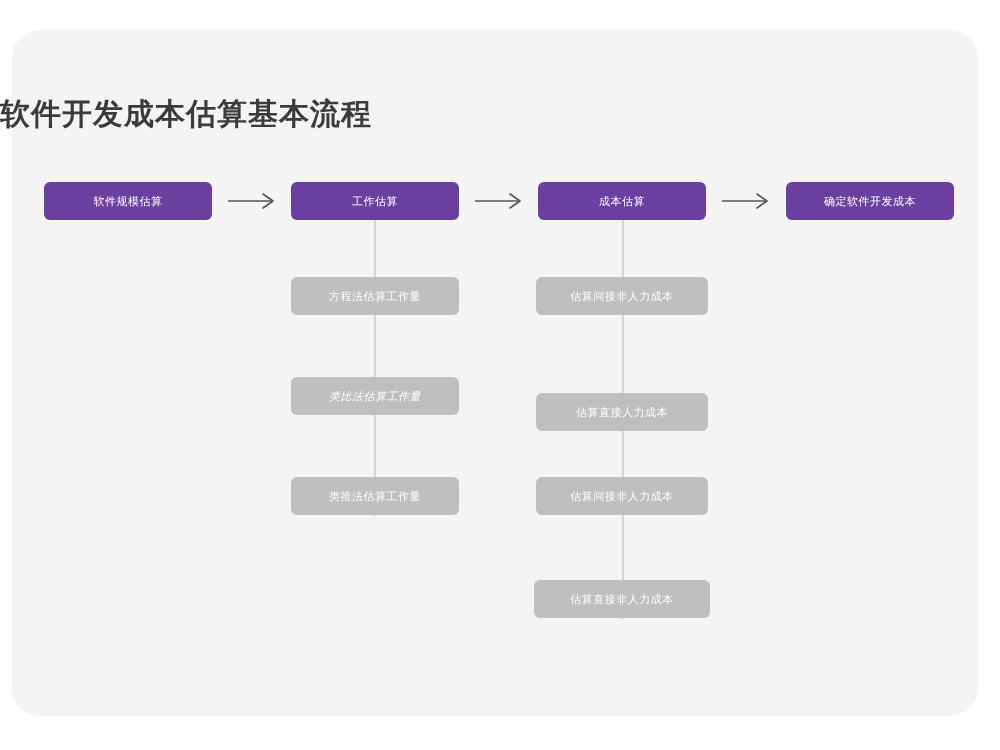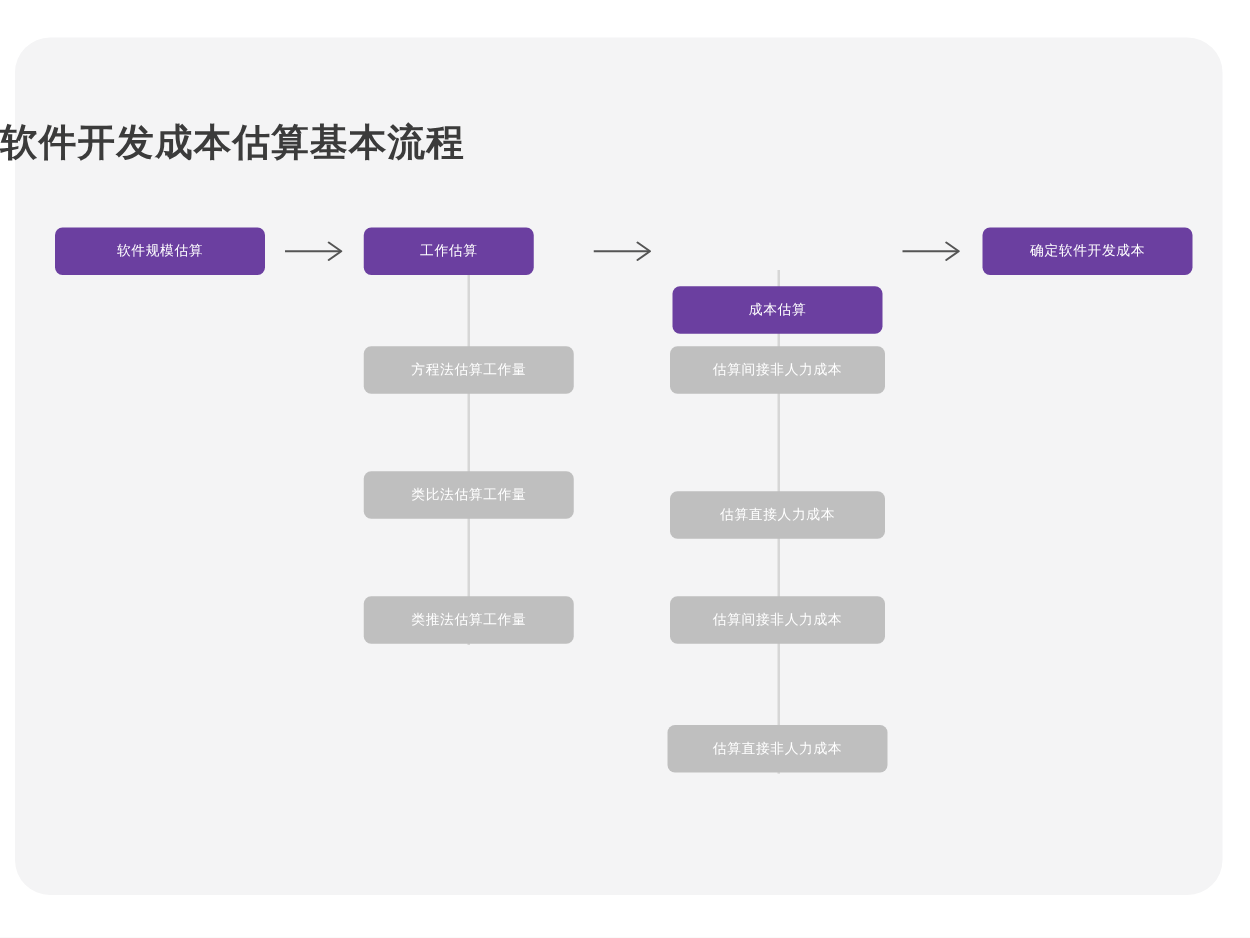--- a/index.html
+++ b/index.html
@@ -99,51 +99,51 @@
     <span>软件规模估算</span>
   </div>
 
   <div class="arrow" style="left:227px; top:190px;">
     <svg width="52" height="22" viewBox="0 0 52 22" xmlns="http://www.w3.org/2000/svg">
       <line x1="1" y1="11" x2="45" y2="11" stroke="#555555" stroke-width="1.6"></line>
       <polyline points="36,4 46,11 36,18" fill="none" stroke="#555555" stroke-width="1.6" stroke-linecap="round" stroke-linejoin="round"></polyline>
     </svg>
   </div>
 
-  <div class="node primary" style="left:291px; top:182px; width:136px; height:38px;">
+  <div class="node primary" style="left:291px; top:182px; width:168px; height:38px;">
     <span>工作估算</span>
   </div>
 
   <div class="arrow" style="left:474px; top:190px;">
     <svg width="52" height="22" viewBox="0 0 52 22" xmlns="http://www.w3.org/2000/svg">
       <line x1="1" y1="11" x2="45" y2="11" stroke="#555555" stroke-width="1.6"></line>
       <polyline points="36,4 46,11 36,18" fill="none" stroke="#555555" stroke-width="1.6" stroke-linecap="round" stroke-linejoin="round"></polyline>
     </svg>
   </div>
 
-  <div class="node primary" style="left:538px; top:182px; width:168px; height:38px;margin-top:47px;">
+  <div class="node primary" style="left:538px; top:182px; width:168px; height:38px;">
     <span>成本估算</span>
   </div>
 
   <div class="arrow" style="left:721px; top:190px;">
     <svg width="52" height="22" viewBox="0 0 52 22" xmlns="http://www.w3.org/2000/svg">
       <line x1="1" y1="11" x2="45" y2="11" stroke="#555555" stroke-width="1.6"></line>
       <polyline points="36,4 46,11 36,18" fill="none" stroke="#555555" stroke-width="1.6" stroke-linecap="round" stroke-linejoin="round"></polyline>
     </svg>
   </div>
 
   <div class="node secondary" style="left:291px; top:277px; width:168px; height:38px;">
     <span>方程法估算工作量</span>
   </div>
 
   <div class="node primary" style="left:786px; top:182px; width:168px; height:38px;">
     <span>确定软件开发成本</span>
   </div>
 
-  <div class="node secondary" style="left:291px; top:377px; width:168px; height:38px;">
+  <div class="node secondary" style="left:291px; top:377px; width:168px; height:38px;font-style:italic;">
     <span>类比法估算工作量</span>
   </div>
 
   <div class="node secondary" style="left:291px; top:477px; width:168px; height:38px;">
     <span>类推法估算工作量</span>
   </div>
 
   <div class="node secondary" style="left:536px; top:277px; width:172px; height:38px;">
     <span>估算间接非人力成本</span>
   </div>

